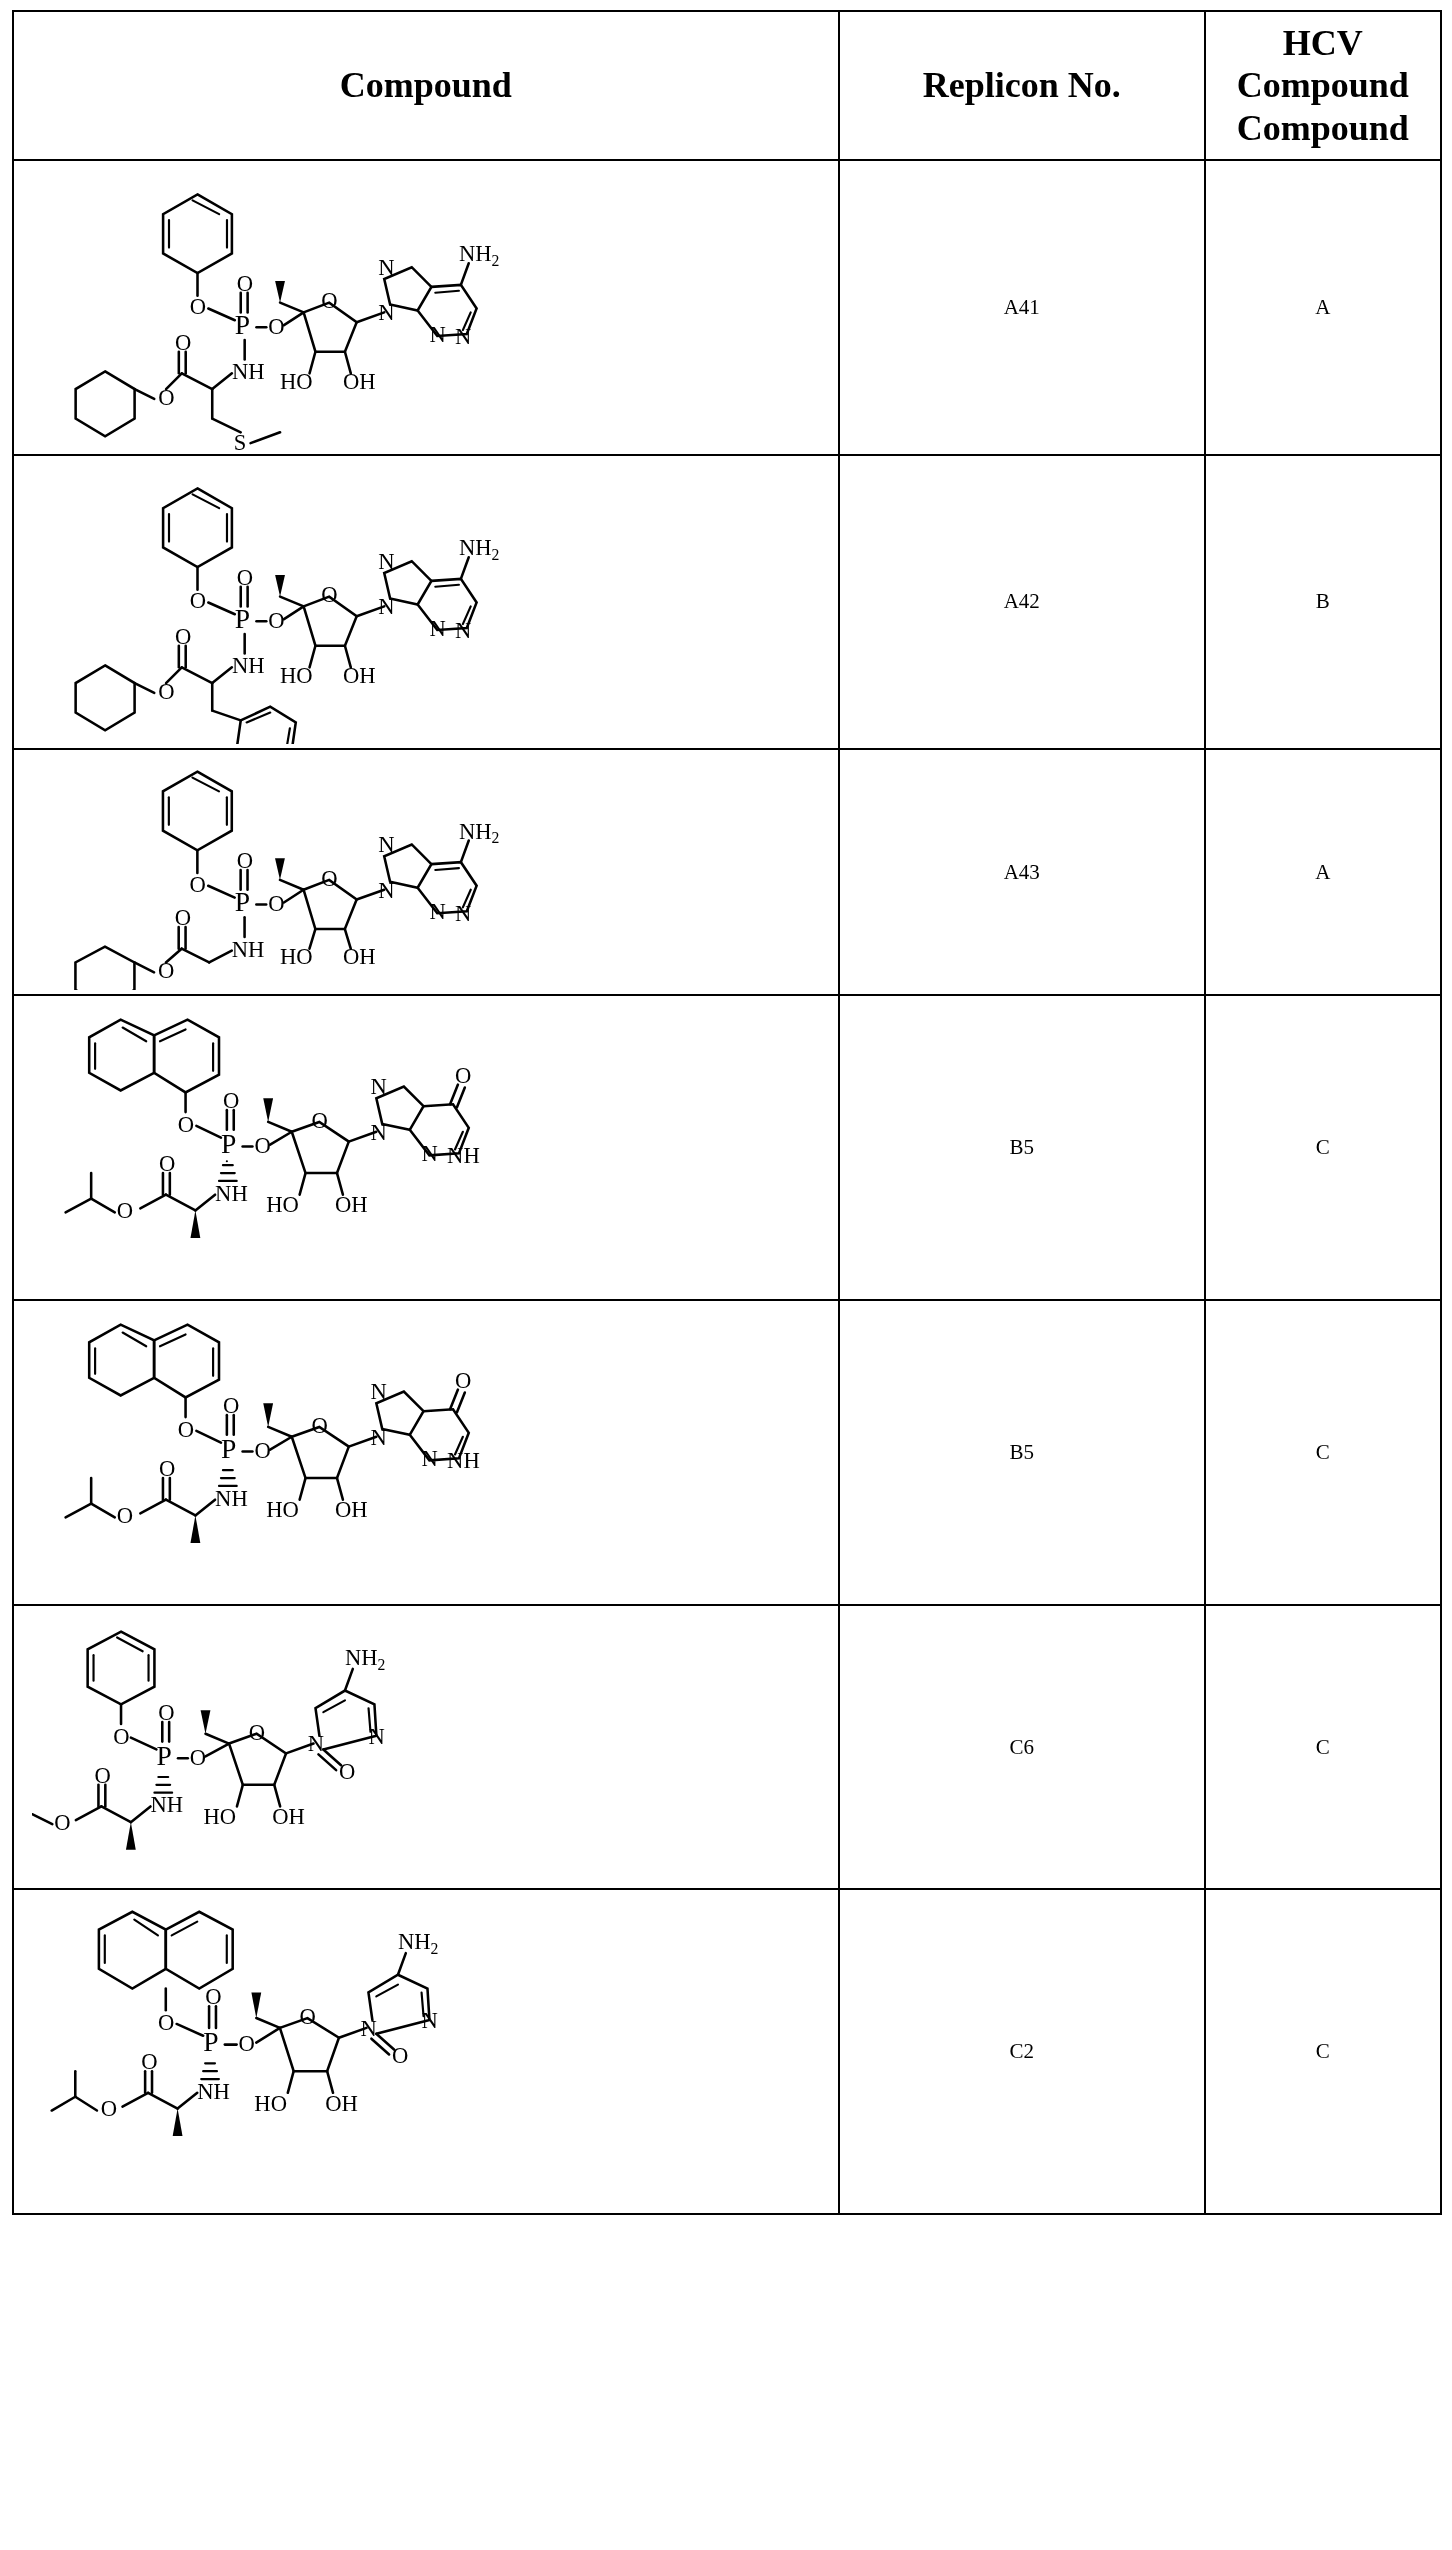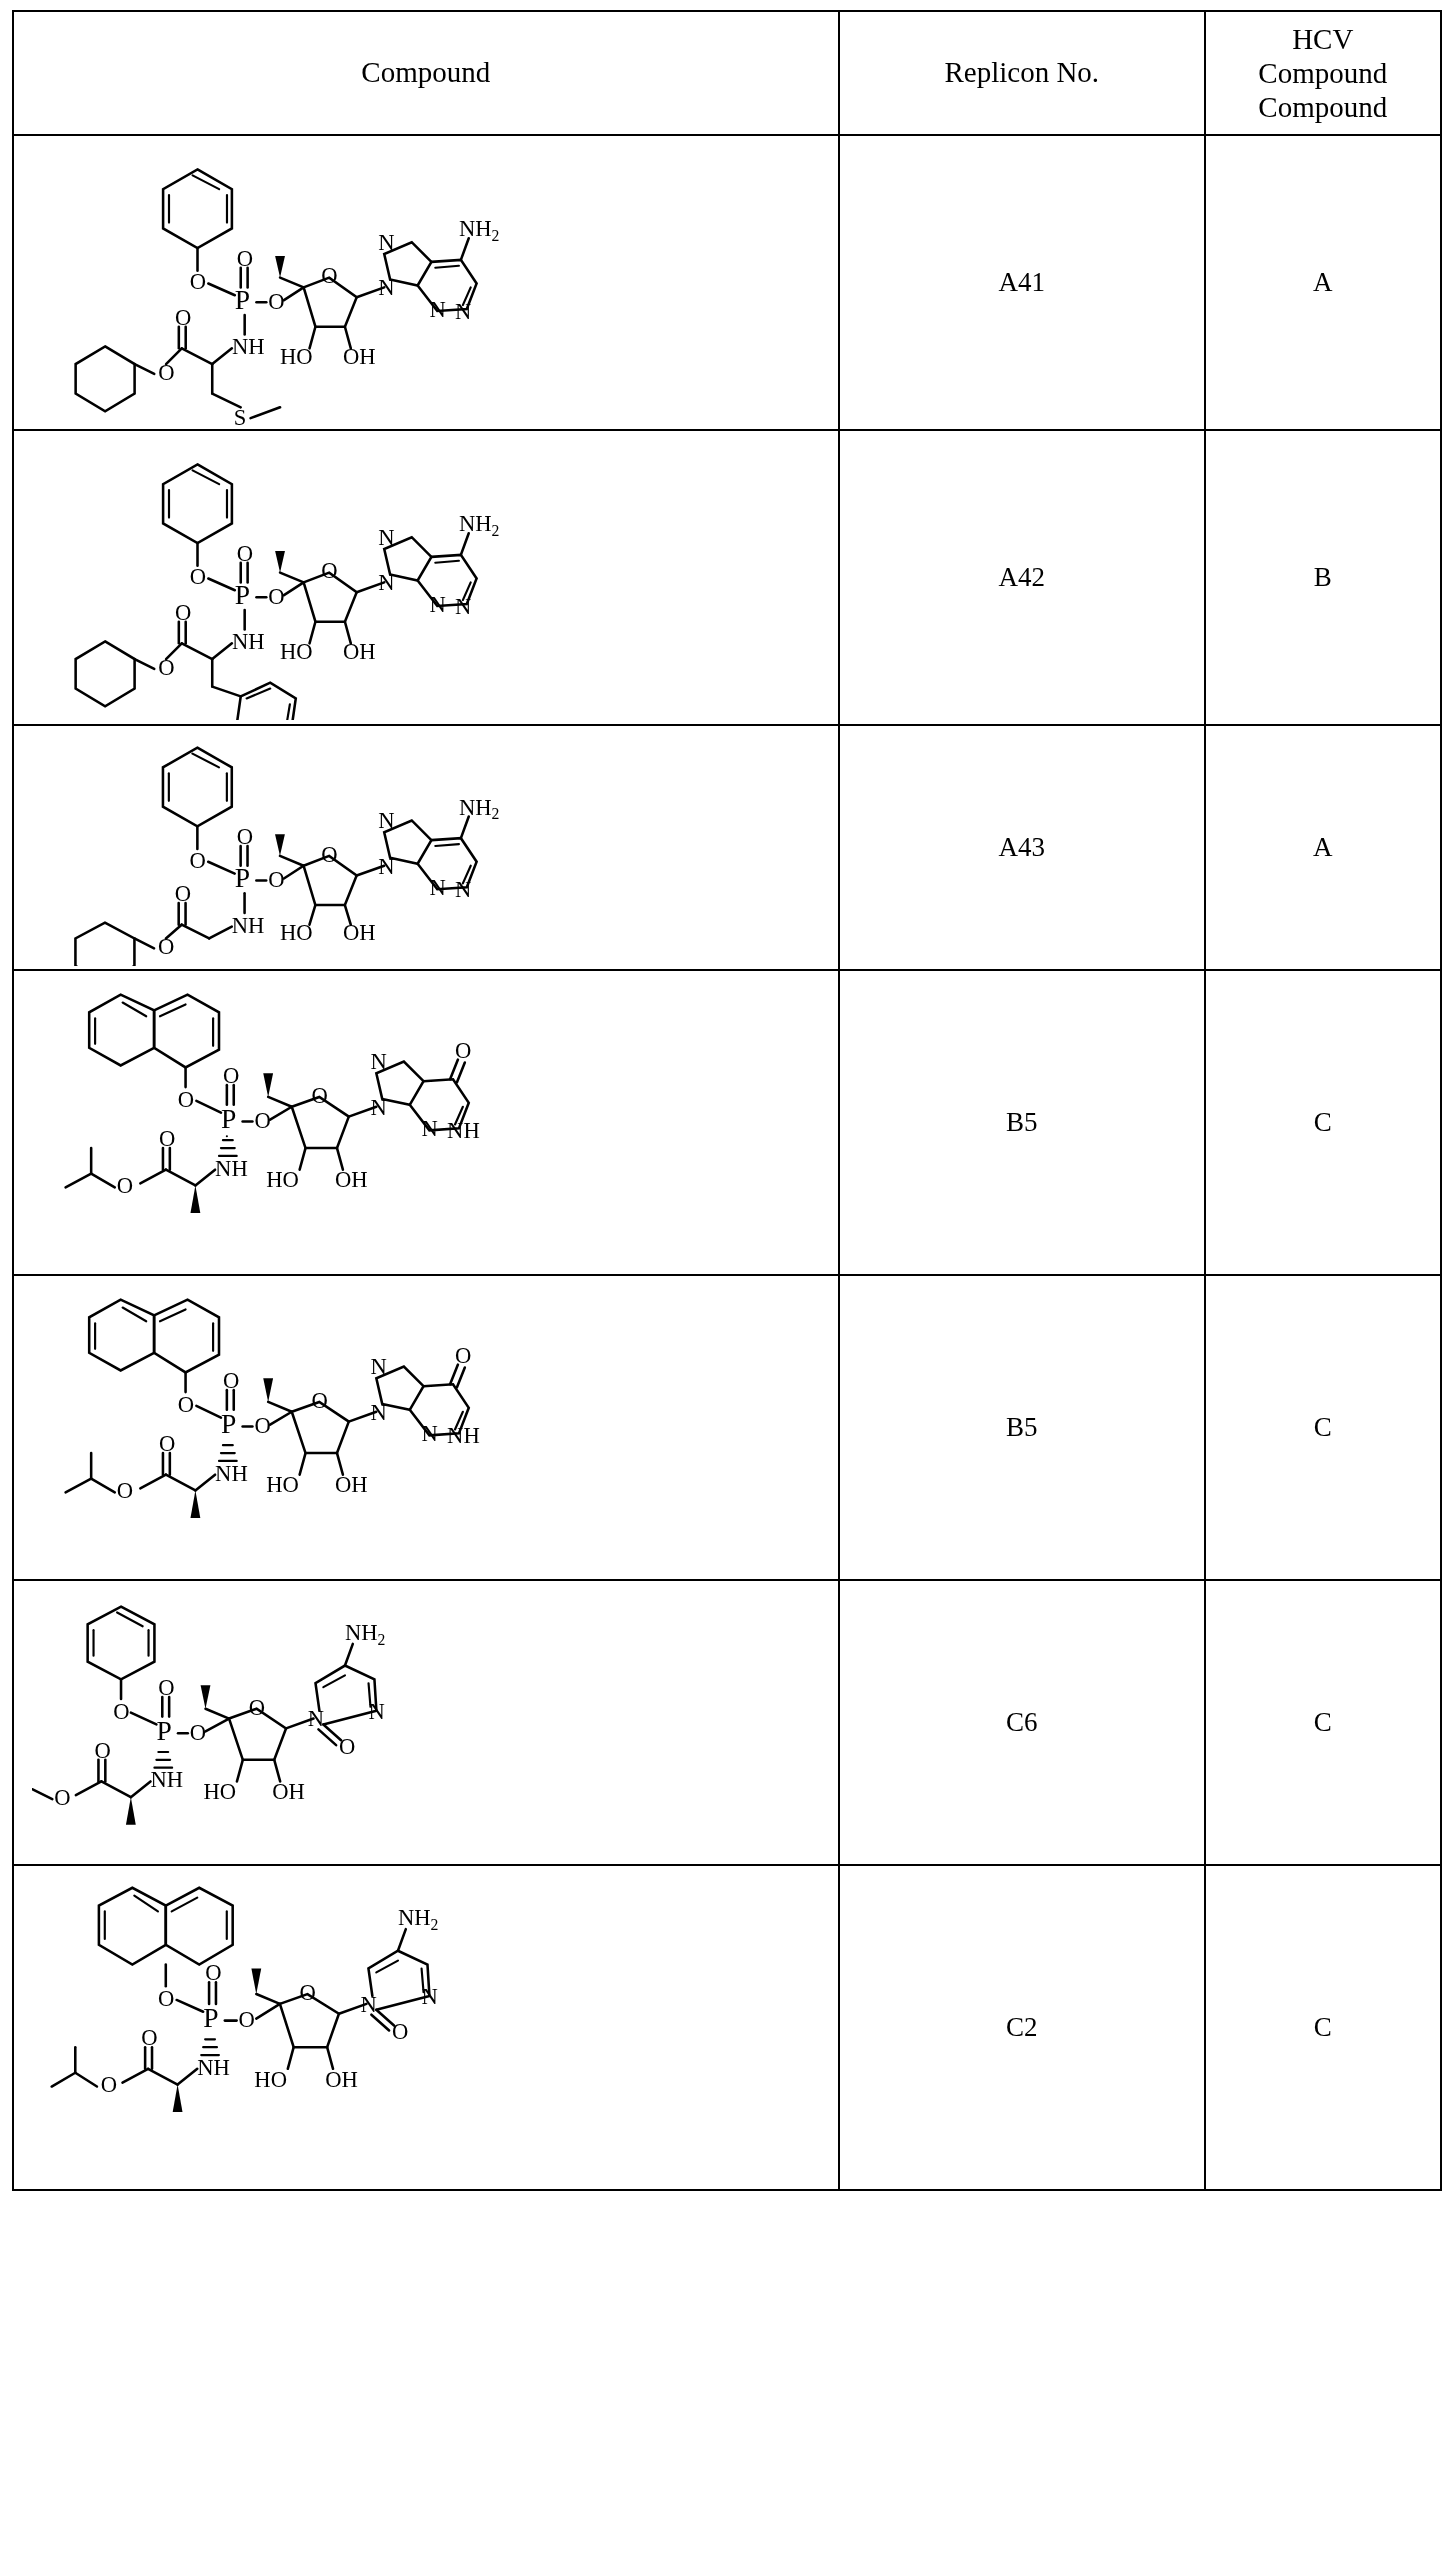--- a/index.html
+++ b/index.html
@@ -29,30 +29,30 @@
   table.compound-table td {
     border: 2px solid #000000;
     vertical-align: middle;
     text-align: center;
   }
   col.c-structure { width: 826px; }
   col.c-number { width: 366px; }
   col.c-activity { width: 236px; }
 
   thead th {
-    font-size: 29px;
-    font-weight: normal;
+    font-size: 36px;
+    font-weight: bold;
     padding: 9.8px 5.9px;
     line-height: 1.15;
   }
   thead th.head-activity {
     line-height: 1.18;
   }
   td.cell-number, td.cell-activity {
-    font-size: 27px;
+    font-size: 21px;
     font-weight: normal;
   }
   td.cell-structure {
     padding: 3.9px 0;
     height: 0;
   }
   .struct-wrap {
     width: 100%;
     display: flex;
     align-items: center;

